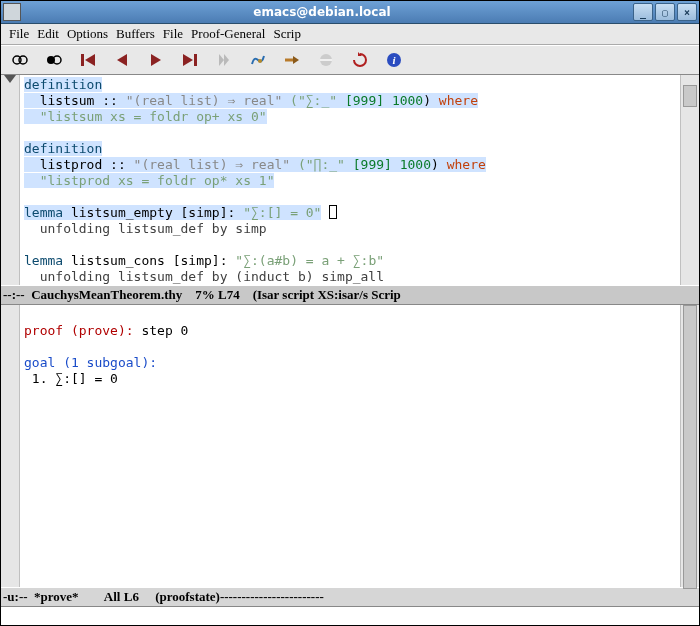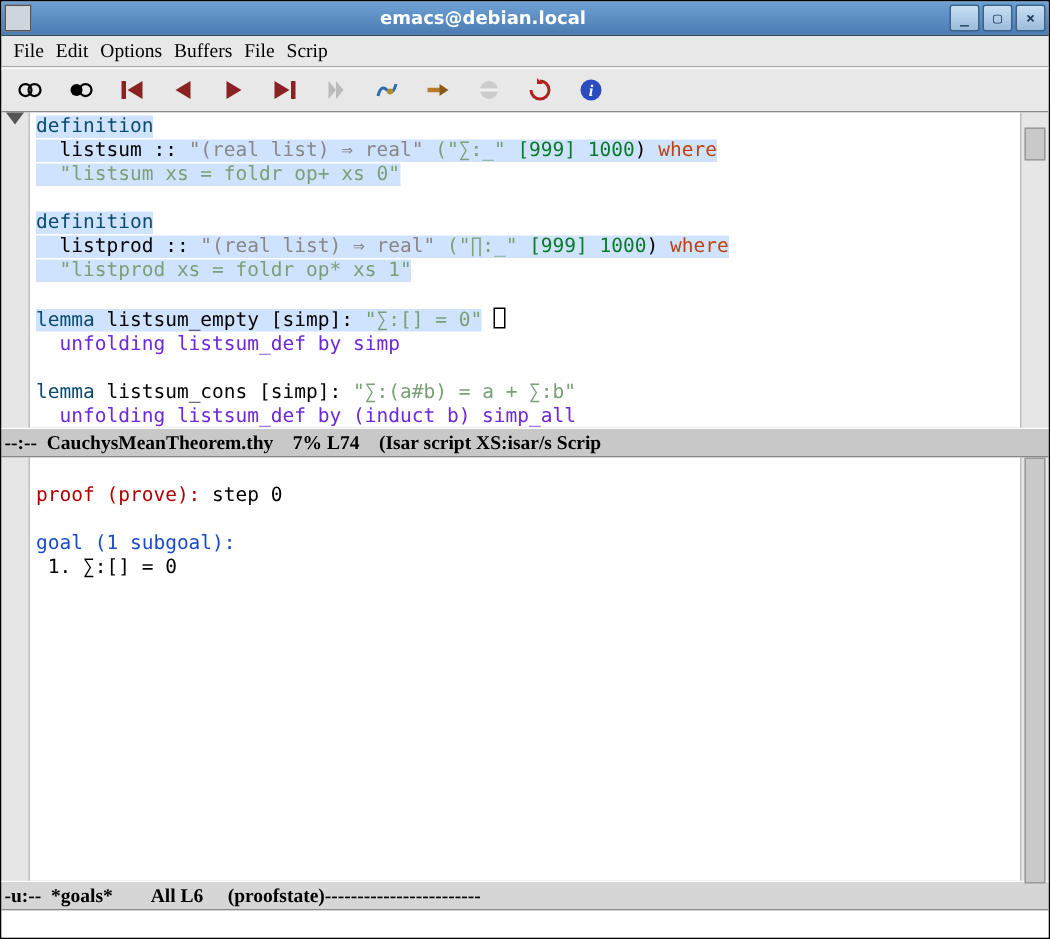--- a/index.html
+++ b/index.html
@@ -28,21 +28,21 @@
   .buffer{flex:1;background:#fff;overflow:hidden;font-family:"DejaVu Sans Mono",monospace;font-size:13px;line-height:16px;padding:2px 4px;color:#000;white-space:pre;}
   .scroll{width:18px;flex:0 0 18px;background:#e6e6e6;border-left:1px solid #c0c0c0;position:relative;}
   .scroll.bot .thumb{position:absolute;left:2px;right:2px;top:0;height:100%;background:#c9c9c9;border:1px solid #999;}
   .scroll.top .thumb{position:absolute;left:2px;right:2px;top:10px;height:20px;background:#c9c9c9;border:1px solid #999;}
   .modeline{height:18px;flex:0 0 18px;background:#d6d6d6;border-top:1px solid #fff;border-bottom:1px solid #888;font-family:Liberation Serif, serif;font-size:13px;line-height:18px;padding:0 2px;white-space:pre;overflow:hidden;}
   .modeline.active{background:#c8c8c8;}
   .echo{height:18px;flex:0 0 18px;background:#fff;font-family:"DejaVu Sans Mono",monospace;font-size:13px;line-height:18px;padding:0 4px;}
   
   .kw{color:#0c4a6e;}        
   .kw2{color:#c2410c;}       
-  .fn{color:#6d28d9;}           
+  .fn{color:#404040;}           
   .str{color:#888;font-style:normal;}
   .pale{color:#7aa077;}
   .lit{color:#0a7a2a;}
   .hl{background:#cfe3ff;}   
   .cursor{display:inline-block;width:8px;height:14px;border:1px solid #000;box-sizing:border-box;vertical-align:-2px;}
   .goalhdr{color:#1a4cc9;}
   .red{color:#b00000;}
   .bold{font-weight:bold;}
 </style>
 </head>
@@ -59,20 +59,21 @@
       <div class="winbtn">×</div>
     </div>
   </div>
 
   <div class="menubar">
     <span>File</span>
     <span>Edit</span>
     <span>Options</span>
     <span>Buffers</span>
     <span>File</span>
+    <span>Proof-General</span>
     <span>Scrip</span>
   </div>
 
   <div class="toolbar">
     <div class="tbtn">
       <svg viewBox="0 0 16 16">
           <circle cx="5" cy="8" r="4" fill="none" stroke="#000" stroke-width="1.5"></circle>
           <circle cx="11" cy="8" r="4" fill="none" stroke="#000" stroke-width="1.5"></circle>
         </svg>
     </div>
@@ -173,19 +174,19 @@
       <div class="buffer">
 <span class="red">proof (prove): </span><span>step 0</span>
 
 <span class="goalhdr">goal (1 subgoal):</span>
 <span> 1. ∑:[] = 0</span></div>
       <div class="scroll bot">
           <div class="thumb"></div>
         </div>
     </div>
 
-    <div class="modeline"><span class="bold">-u:--  *goals*        All L6     (proofstate)------------------------</span></div>
+    <div class="modeline"><span class="bold">-u:--  *prove*        All L6     (proofstate)------------------------</span></div>
 
     <div class="echo"></div>
 
   </div>
 
 </div>
 
 </body></html>

